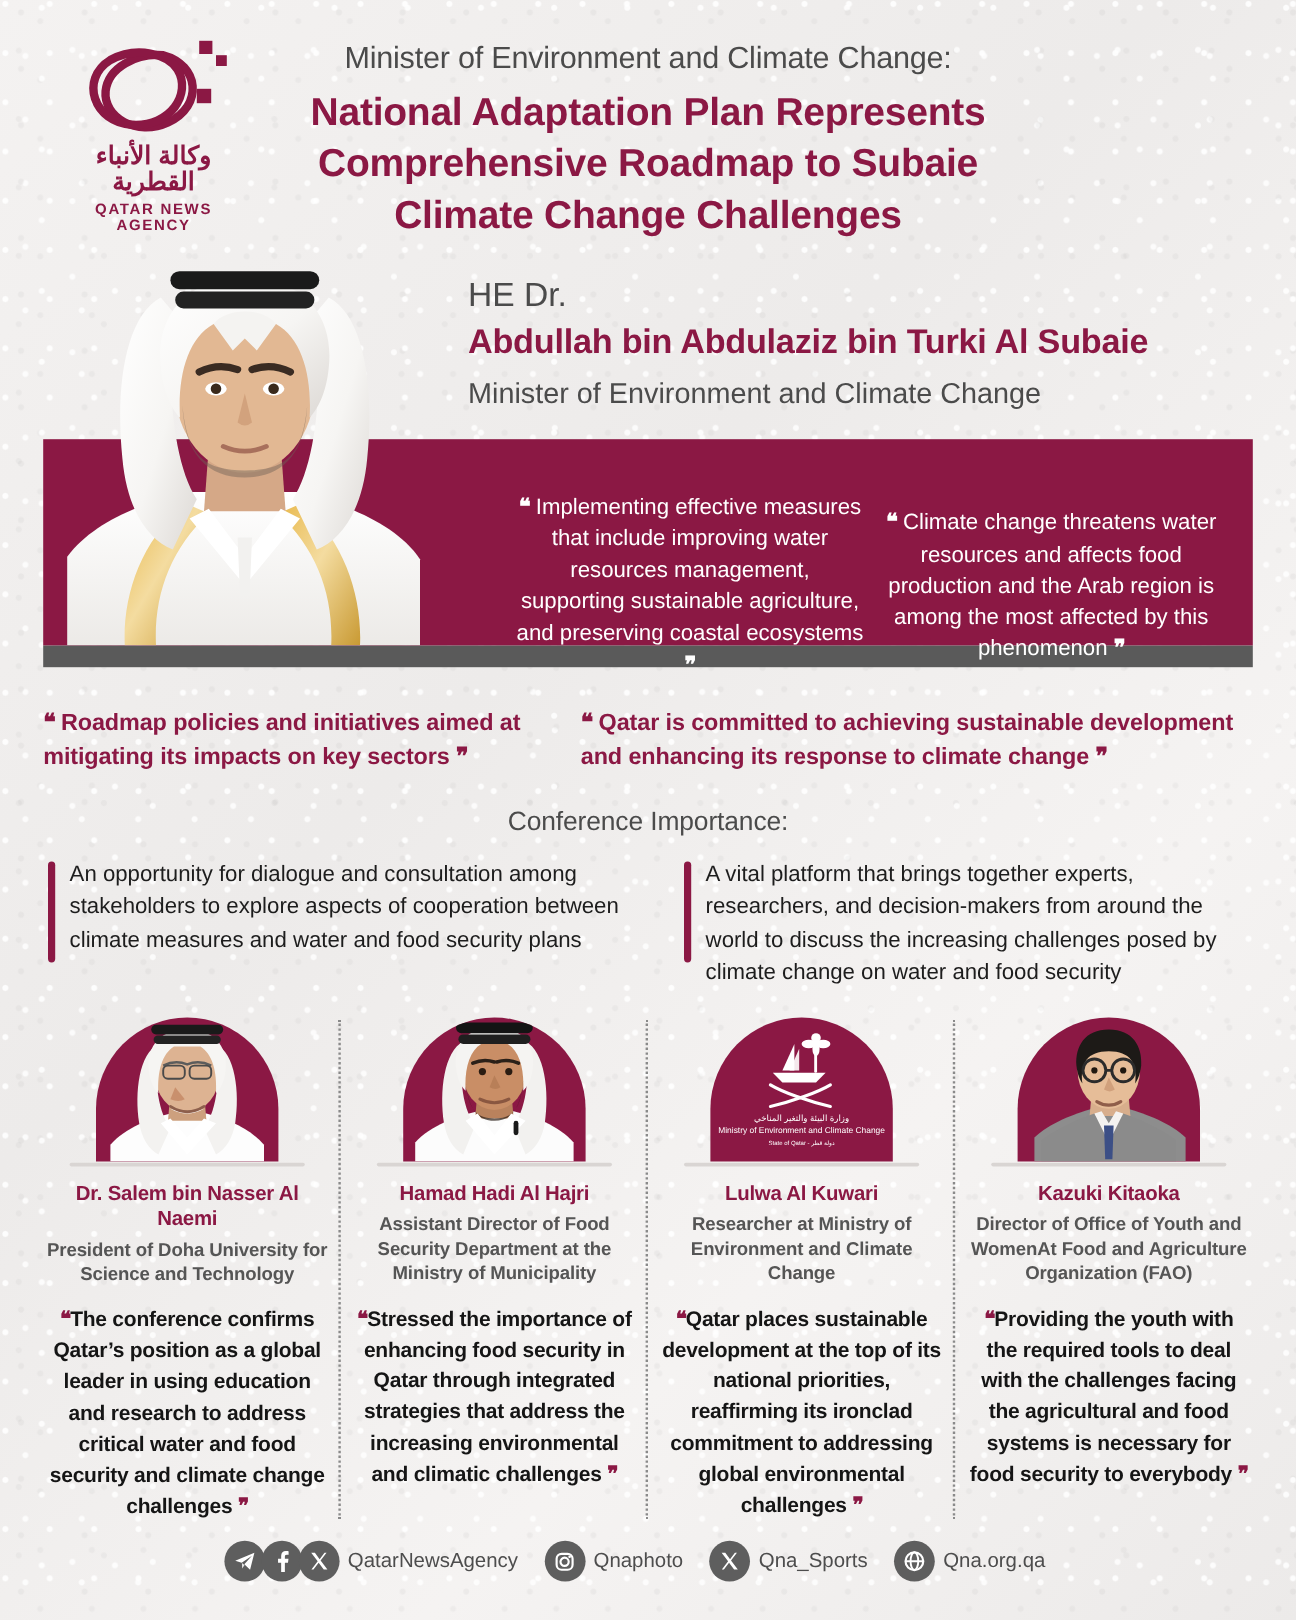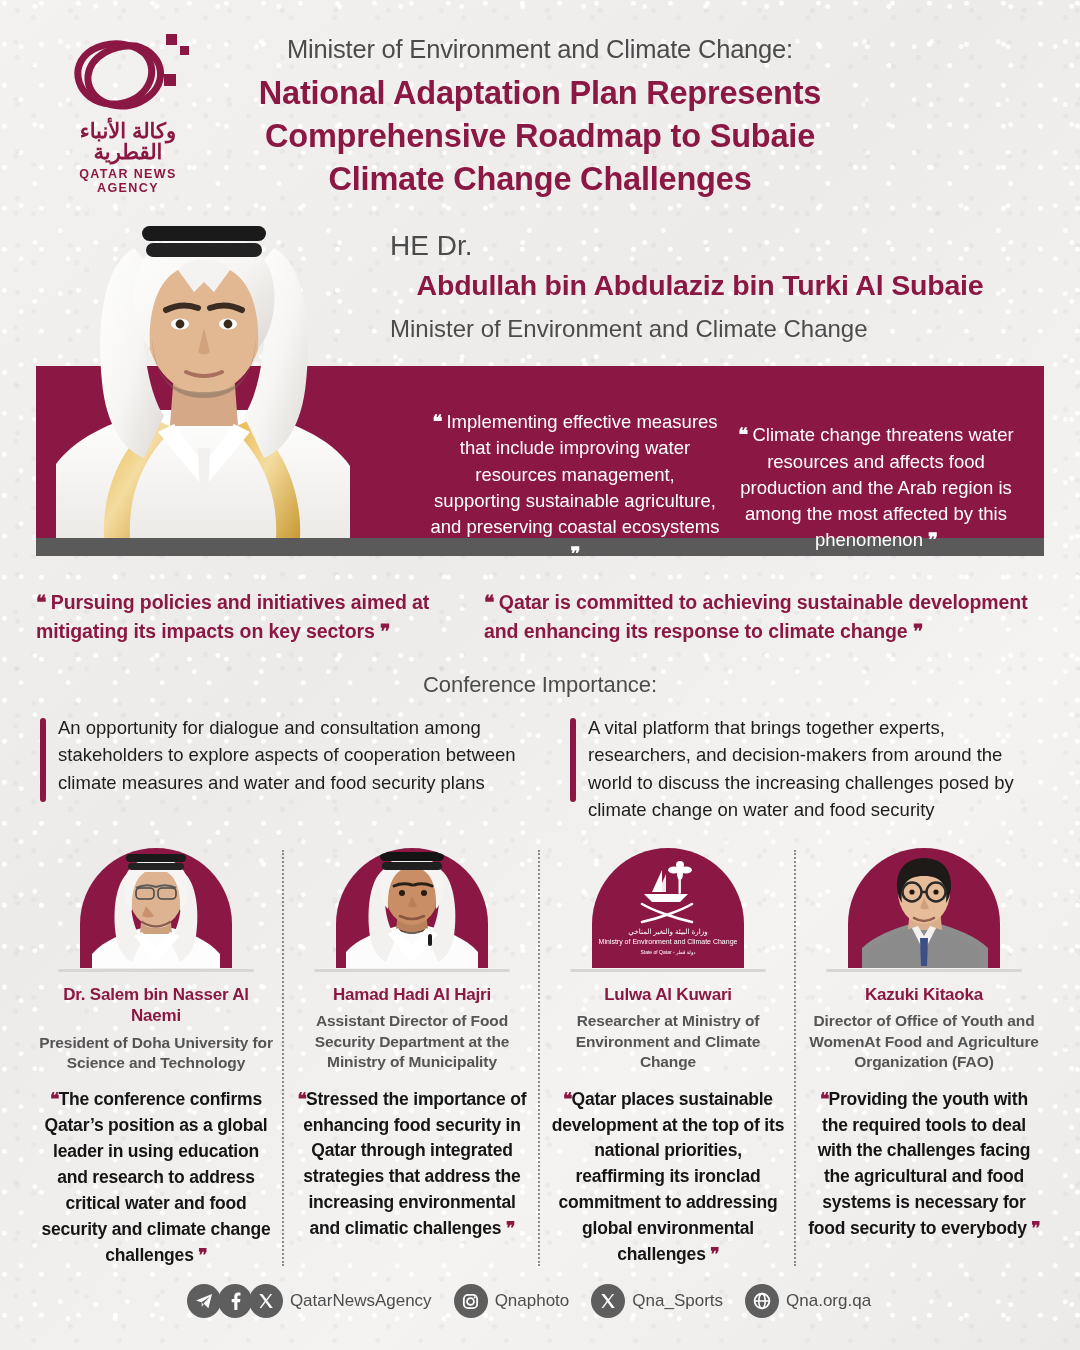--- a/index.html
+++ b/index.html
@@ -99,21 +99,20 @@
     color: #4b4b4b;
     line-height: 1.3;
   }
   .minister-name {
     font-size: 28.5px;
     color: #8B1844;
     font-weight: bold;
     line-height: 1.35;
     letter-spacing: -0.2px;
     margin-top: 2px;
-    text-align: center;
   }
   .minister-role {
     font-size: 24px;
     color: #4b4b4b;
     margin-top: 8px;
     line-height: 1.3;
   }
 
   
   .banner {
@@ -427,21 +426,21 @@
     <div class="minister-name">Abdullah bin Abdulaziz bin Turki Al Subaie</div>
     <div class="minister-role">Minister of Environment and Climate Change</div>
   </div>
 
   <div class="banner-quotes">
     <div class="bq bq-1"><span class="qm qm-white">❝</span> <span>Implementing effective measures that include improving water resources management, supporting sustainable agriculture, and preserving coastal ecosystems</span> <span class="qm qm-white">❞</span></div>
     <div class="bq bq-2"><span class="qm qm-white">❝</span> <span>Climate change threatens water resources and affects food production and the Arab region is among the most affected by this phenomenon</span> <span class="qm qm-white">❞</span></div>
   </div>
 
   <div class="pullquotes">
-    <div class="pq pq-1"><span class="qm">❝</span> <span>Pursuing policies and initiatives aimed at mitigating its impacts on key sectors</span> <span class="qm">❞</span></div>
+    <div class="pq pq-1"><span class="qm">❝</span> <span>Roadmap policies and initiatives aimed at mitigating its impacts on key sectors</span> <span class="qm">❞</span></div>
     <div class="pq pq-2"><span class="qm">❝</span> <span>Qatar is committed to achieving sustainable development and enhancing its response to climate change</span> <span class="qm">❞</span></div>
   </div>
 
   <div class="conf-title">Conference Importance:</div>
   <div class="conf-cols">
     <div class="conf-item conf-a">
       <div class="conf-rule"></div>
       <div class="conf-text">An opportunity for dialogue and consultation among stakeholders to explore aspects of cooperation between climate measures and water and food security plans</div>
     </div>
     <div class="conf-item">

